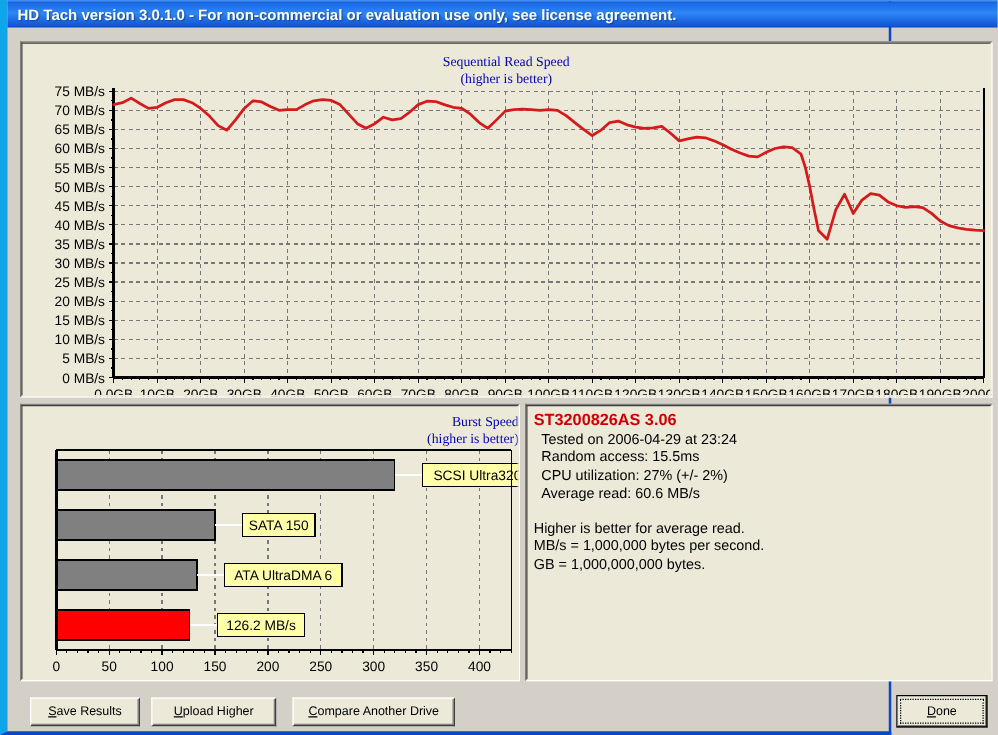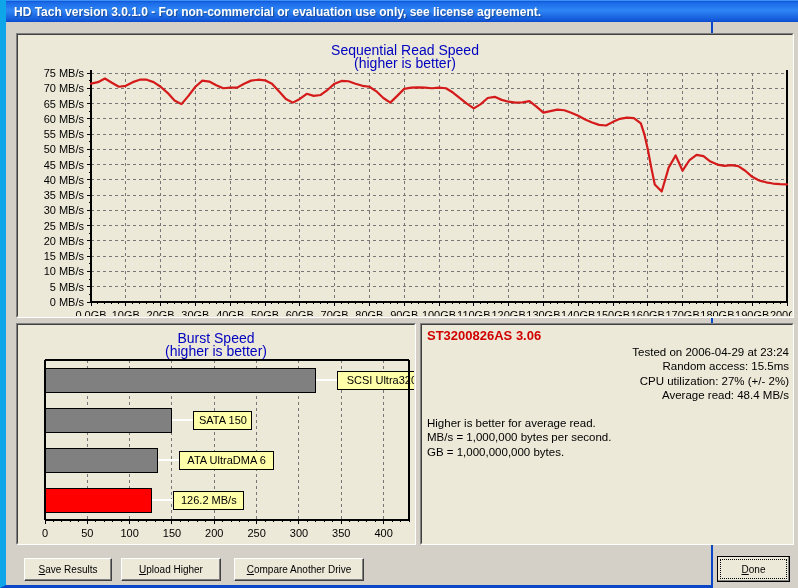--- a/index.html
+++ b/index.html
@@ -34,35 +34,35 @@
     border:1px solid;border-color:#404040 #ece9d8 #ece9d8 #404040;
     pointer-events:none;
   }
   
   #seq-panel{left:10px;top:33px;width:778px;height:285px;}
   #burst-panel{left:10px;top:323px;width:400px;height:222px;}
   #info-panel{left:414px;top:323px;width:374px;height:222px;}
 
   .chart-title{
     position:absolute;width:100%;text-align:center;color:#0000c0;
-    font-size:14px;line-height:13px;
+    font-size:11px;line-height:13px;font-family:Liberation Serif, serif;
   }
   #seq-title{top:10px;}
-  #burst-title{top:8px;}
+  #burst-title{top:8px;text-align:right;}
 
   svg{display:block;}
   .plotsvg{position:absolute;left:0;top:0;}
 
   text{font-family:"Liberation Sans", sans-serif;font-size:11px;fill:#000;}
 
   
   .info-inner{position:absolute;left:6px;top:5px;right:4px;bottom:4px;
               font-size:11.5px;line-height:14.5px;color:#000;}
   .drive-model{color:#d00000;font-weight:bold;font-size:13px;margin-bottom:1px;}
-  .info-line{padding-left:6px;white-space:nowrap;text-align:right;}
+  .info-line{padding-left:6px;white-space:nowrap;}
   .info-gap{height:13px;}
   .note-line{white-space:nowrap;}
 
   
   .btn{
     position:absolute;background:#ece9d8;
     border:1px solid;border-color:#ffffff #404040 #404040 #ffffff;
     box-shadow:inset -1px -1px 0 #808080, inset 1px 1px 0 #ece9d8;
     font-family:"Liberation Sans", sans-serif;font-size:10px;color:#000;
     display:flex;align-items:center;justify-content:center;
@@ -429,21 +429,21 @@
         <line x1="392" y1="196" x2="392" y2="198" stroke="#000" stroke-width="1" shape-rendering="crispEdges"></line>
       </svg>
   </div>
 
   <div class="panel" id="info-panel">
     <div class="info-inner">
       <div class="drive-model">ST3200826AS 3.06</div>
       <div class="info-line">Tested on 2006-04-29 at 23:24</div>
       <div class="info-line">Random access: 15.5ms</div>
       <div class="info-line">CPU utilization: 27% (+/- 2%)</div>
-      <div class="info-line">Average read: 48.4 MB/s</div>
+      <div class="info-line">Average read: 60.6 MB/s</div>
       <div class="info-gap"></div>
       <div class="note-line">Higher is better for average read.</div>
       <div class="note-line">MB/s = 1,000,000 bytes per second.</div>
       <div class="note-line">GB = 1,000,000,000 bytes.</div>
     </div>
   </div>
 
   <div class="btn" id="btn-save">
     <span><u>S</u><span>ave Results</span></span>
   </div>

